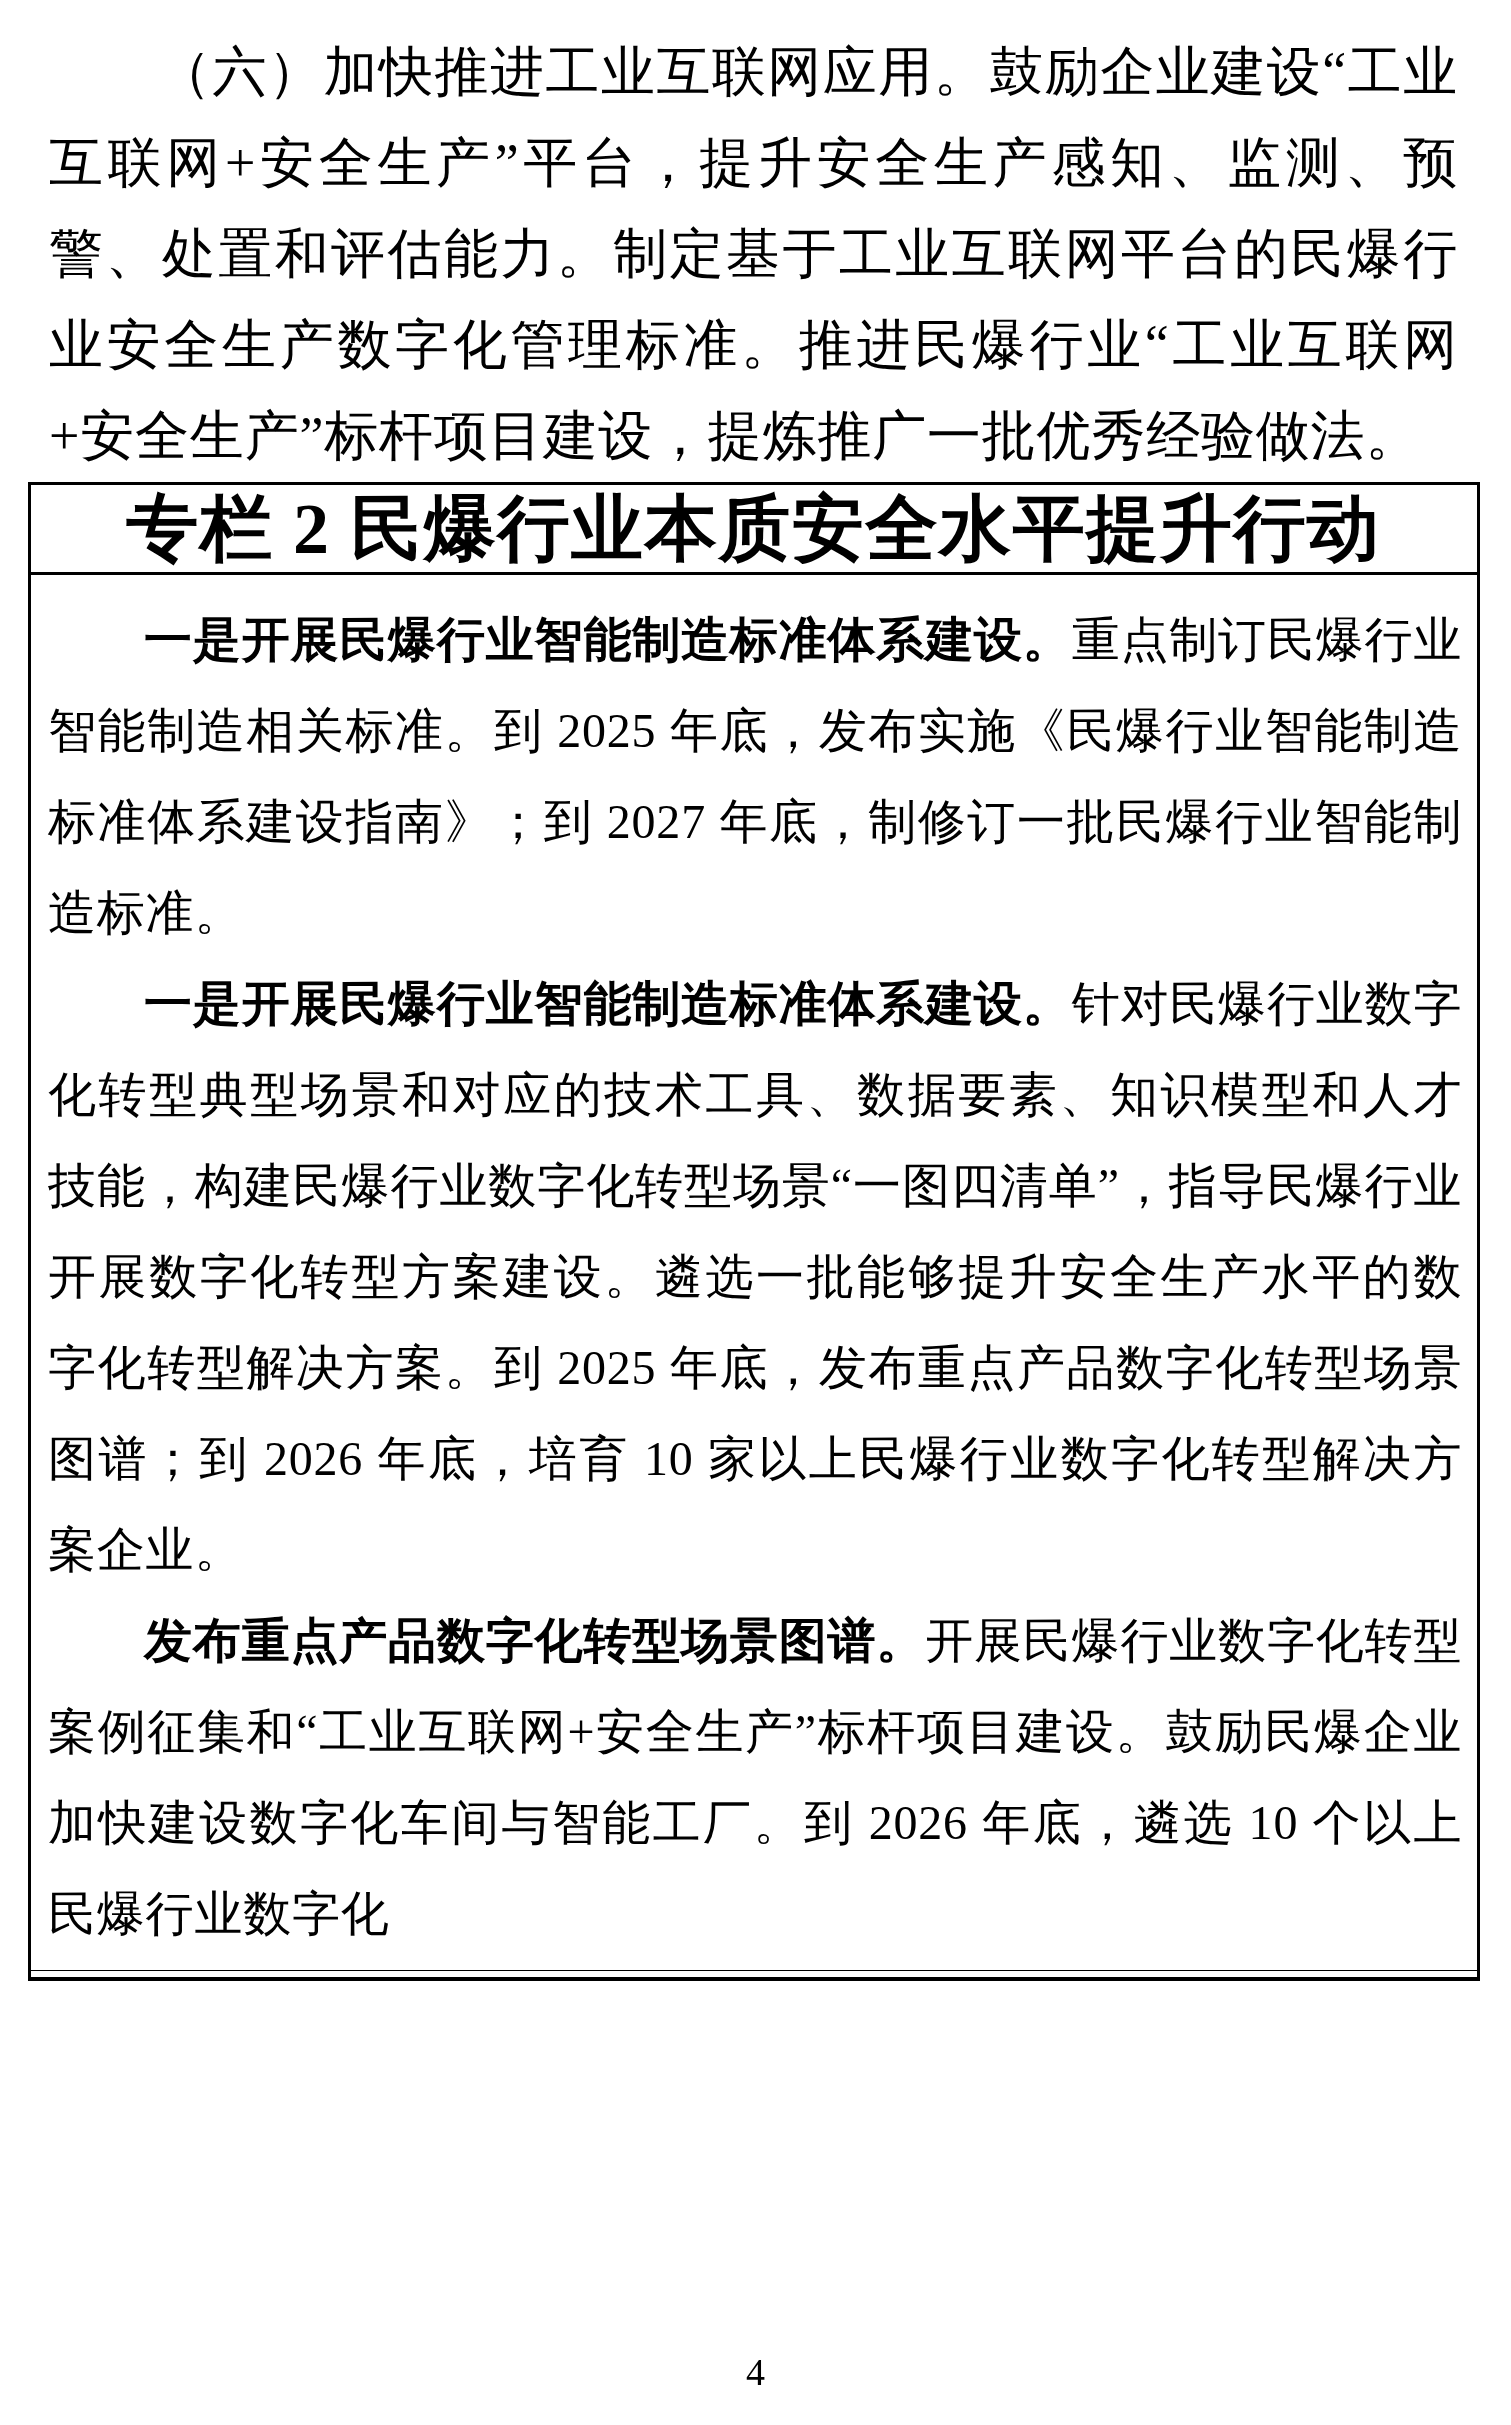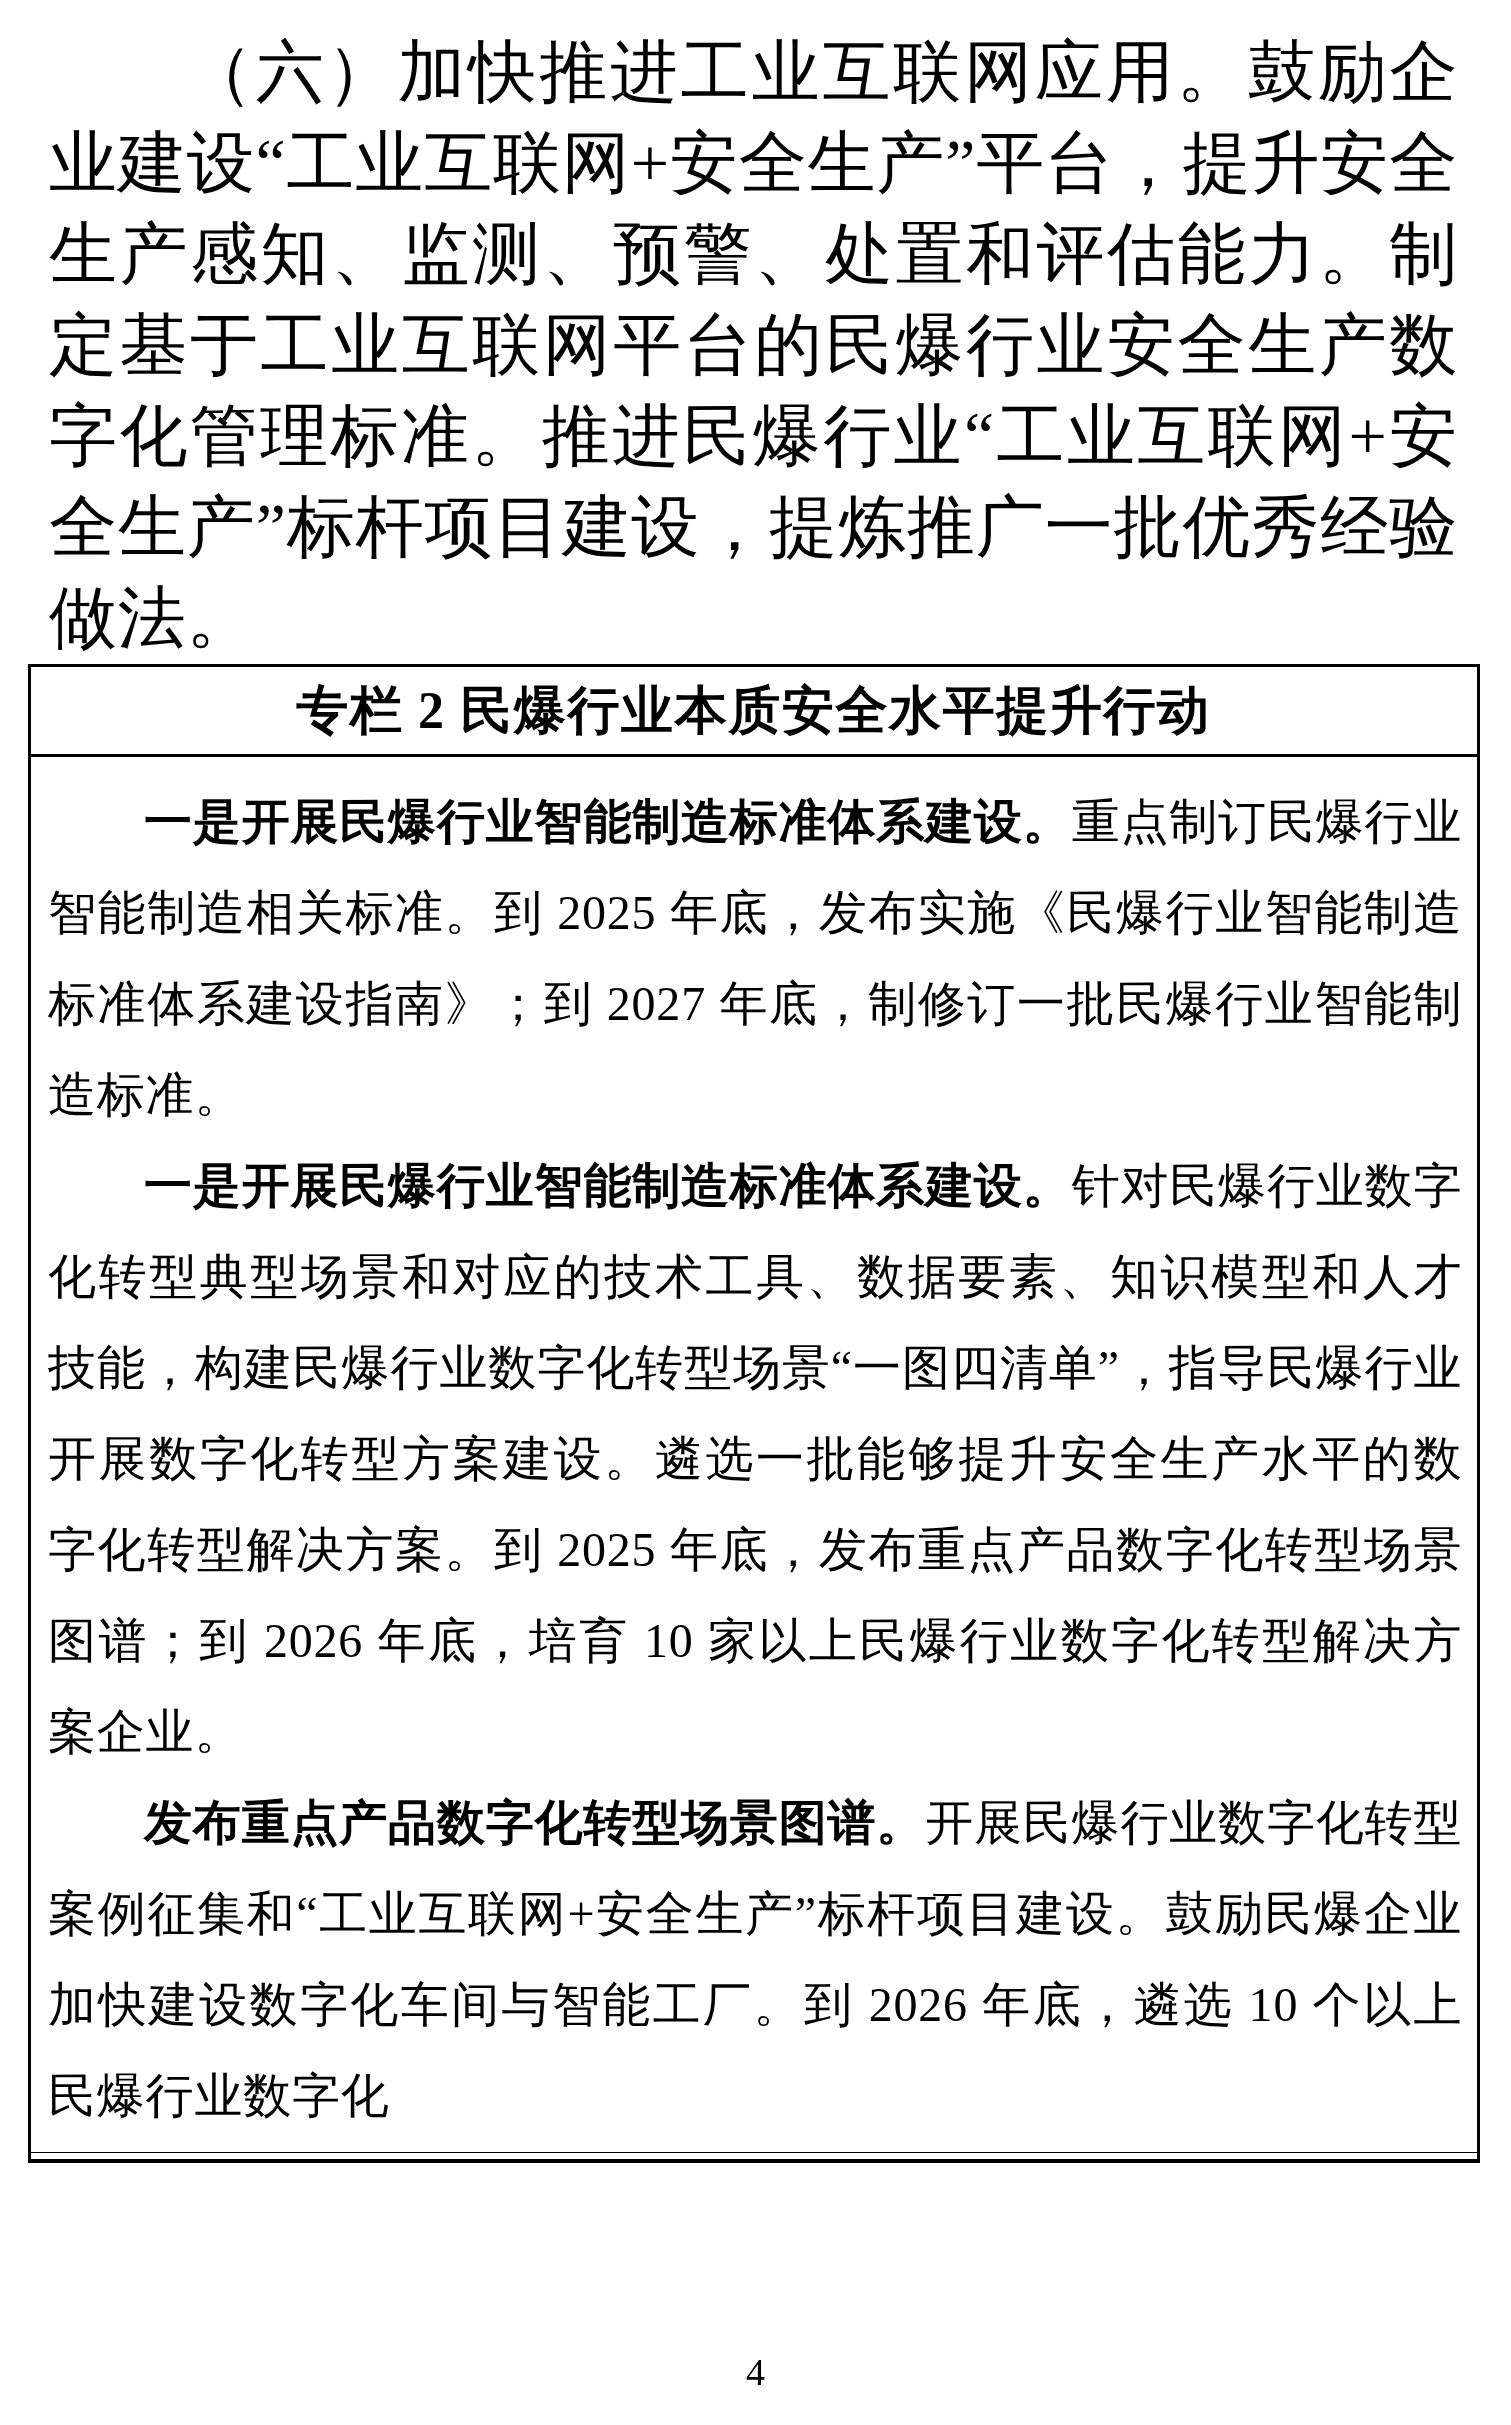--- a/index.html
+++ b/index.html
@@ -17,42 +17,42 @@
     overflow: hidden;
   }
   .body-text {
     position: absolute;
     left: 49px;
     top: 27px;
     width: 1409px;
   }
   .para {
     margin: 0;
-    font-size: 68px;
+    font-size: 54px;
     line-height: 91px;
     text-align: justify;
     text-align-last: left;
     text-indent: 2em;
     letter-spacing: 0.8px;
     font-family: Liberation Serif, serif;
   }
   .column-box {
     margin: 0 -21.5px 0 -21.5px;
     border: 3.2px solid #000000;
     border-bottom-width: 4.8px;
     padding-bottom: 6.4px;
     background: #ffffff;
   }
   .column-box-title {
     height: 87px;
     border-bottom: 3.2px solid #000000;
     display: flex;
     align-items: center;
     justify-content: center;
-    font-size: 52px;
+    font-size: 72px;
     font-weight: bold;
     letter-spacing: 1.6px;
   }
   .column-box-body {
     padding: 19px 14.3px 11px 17.5px;
     border-bottom: 1.6px solid #000000;
   }
   .box-para {
     margin: 0;
     font-size: 48px;

